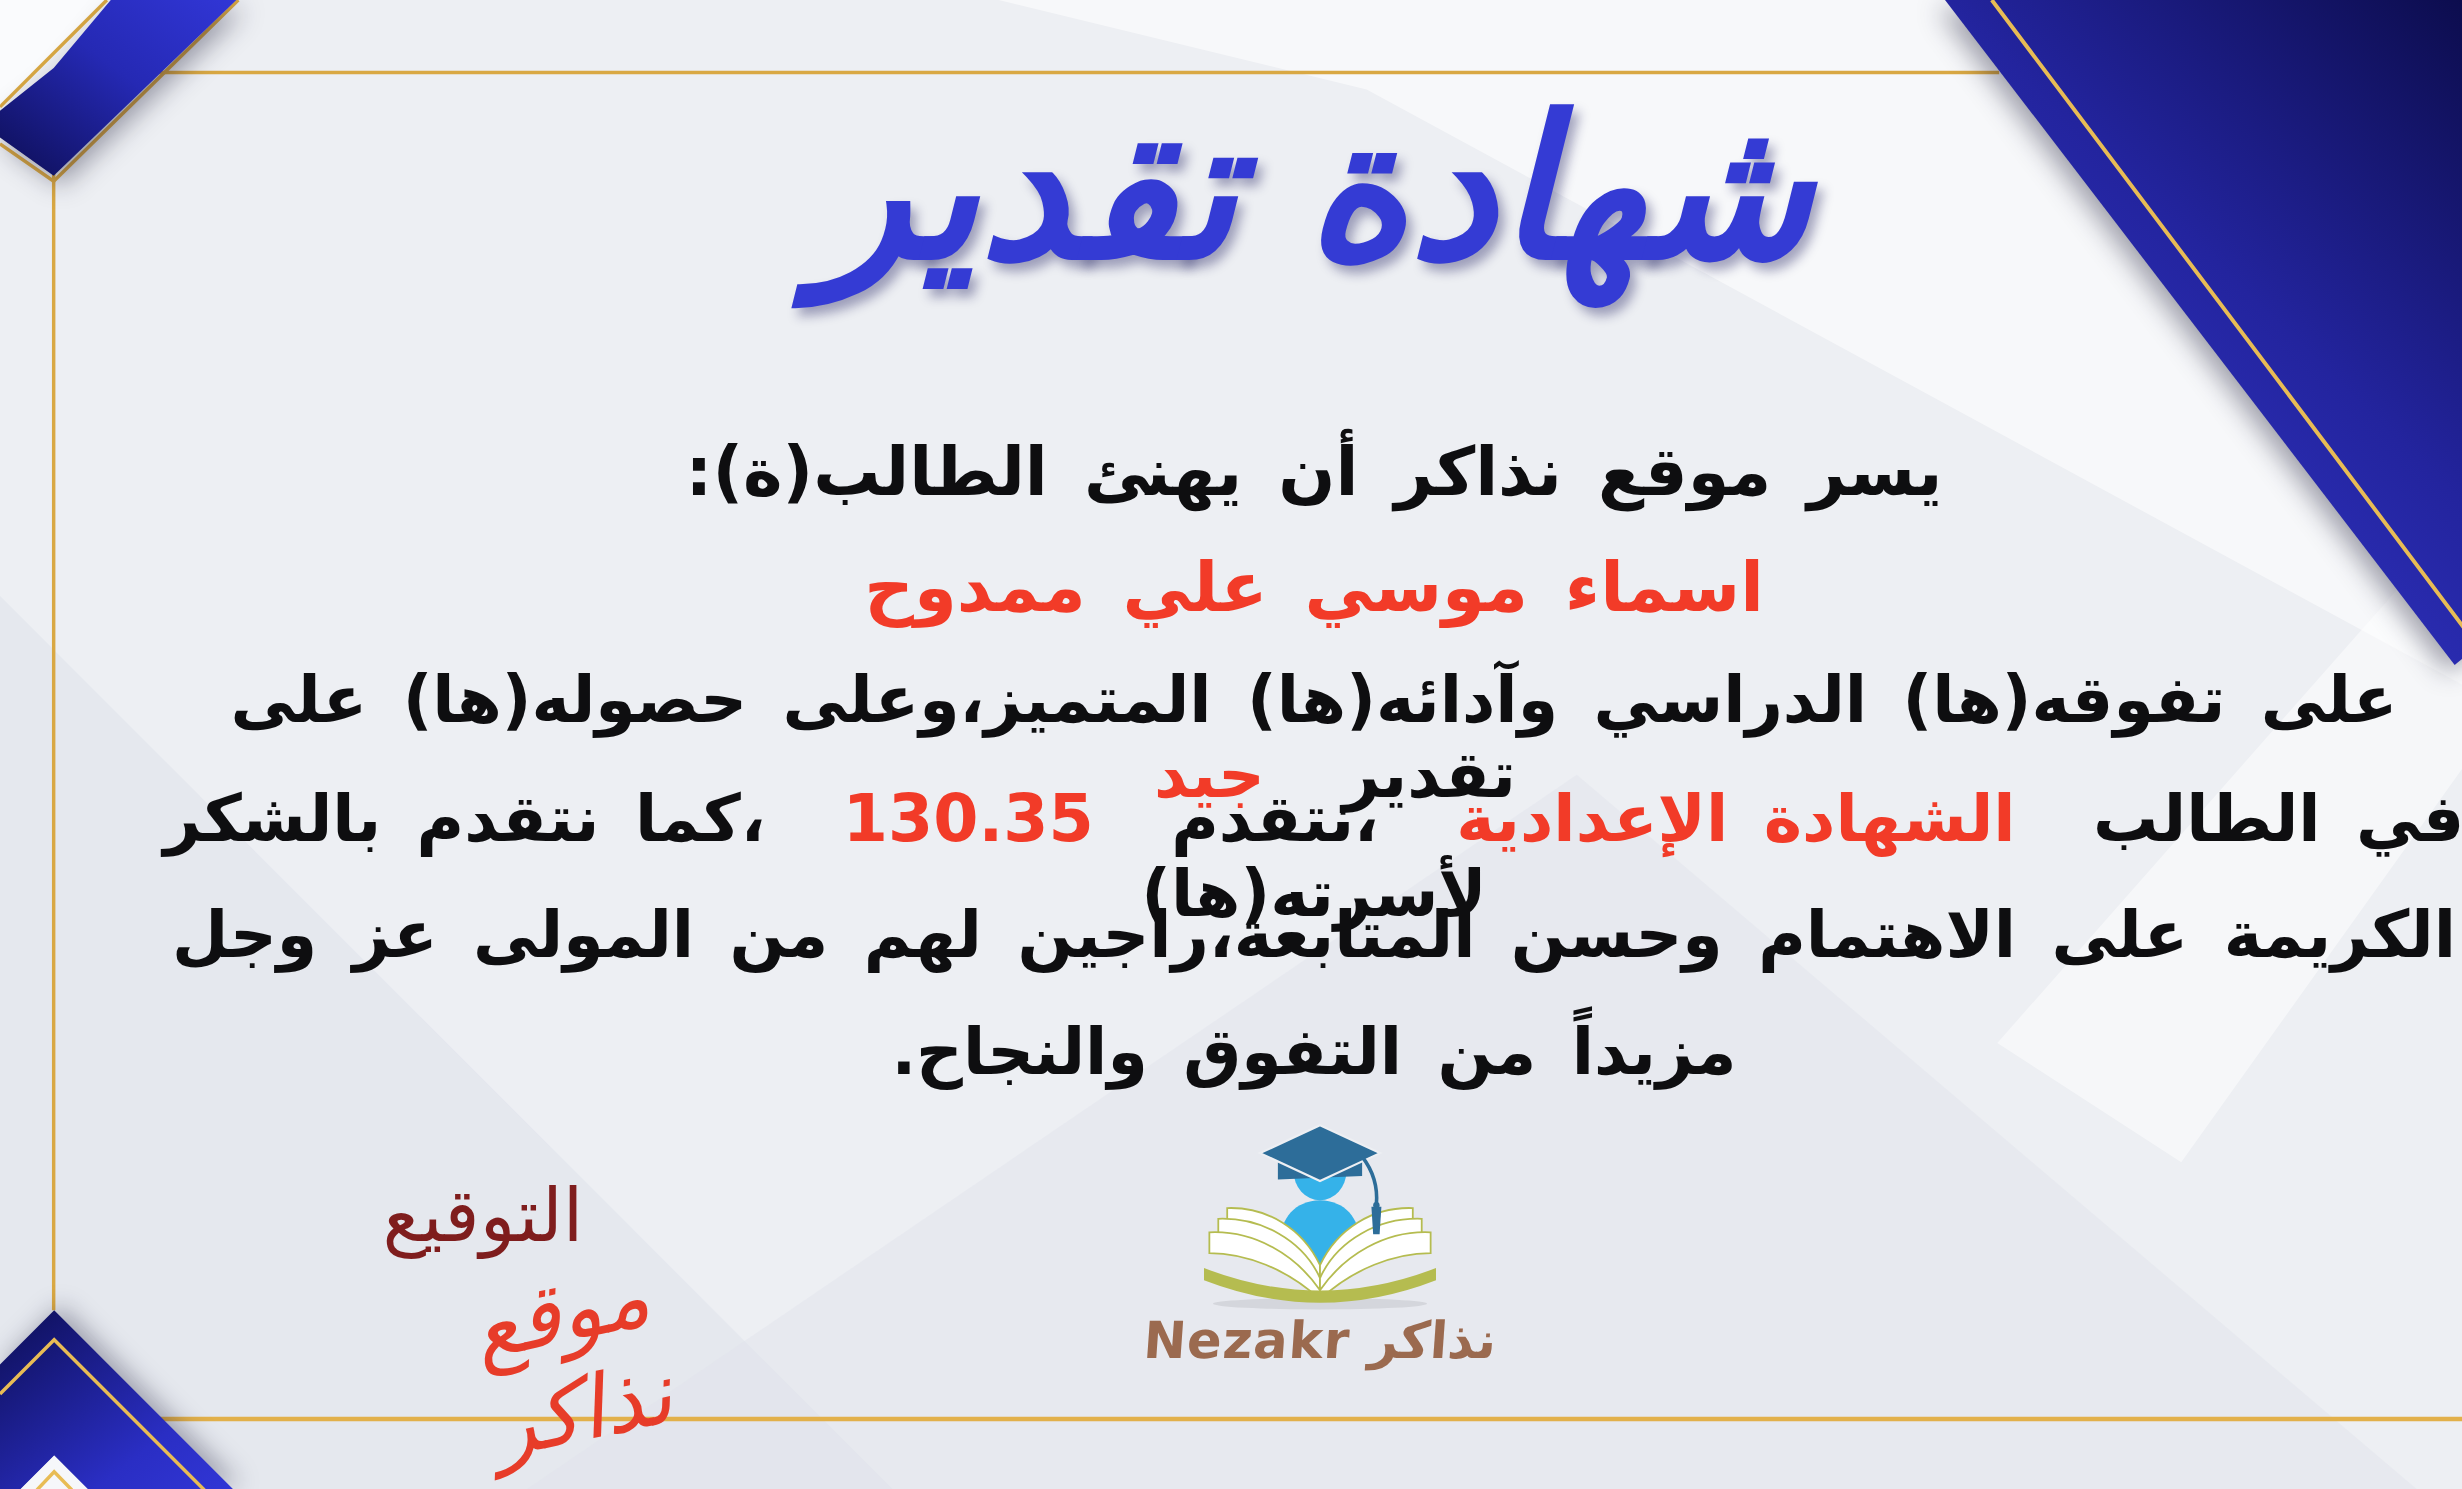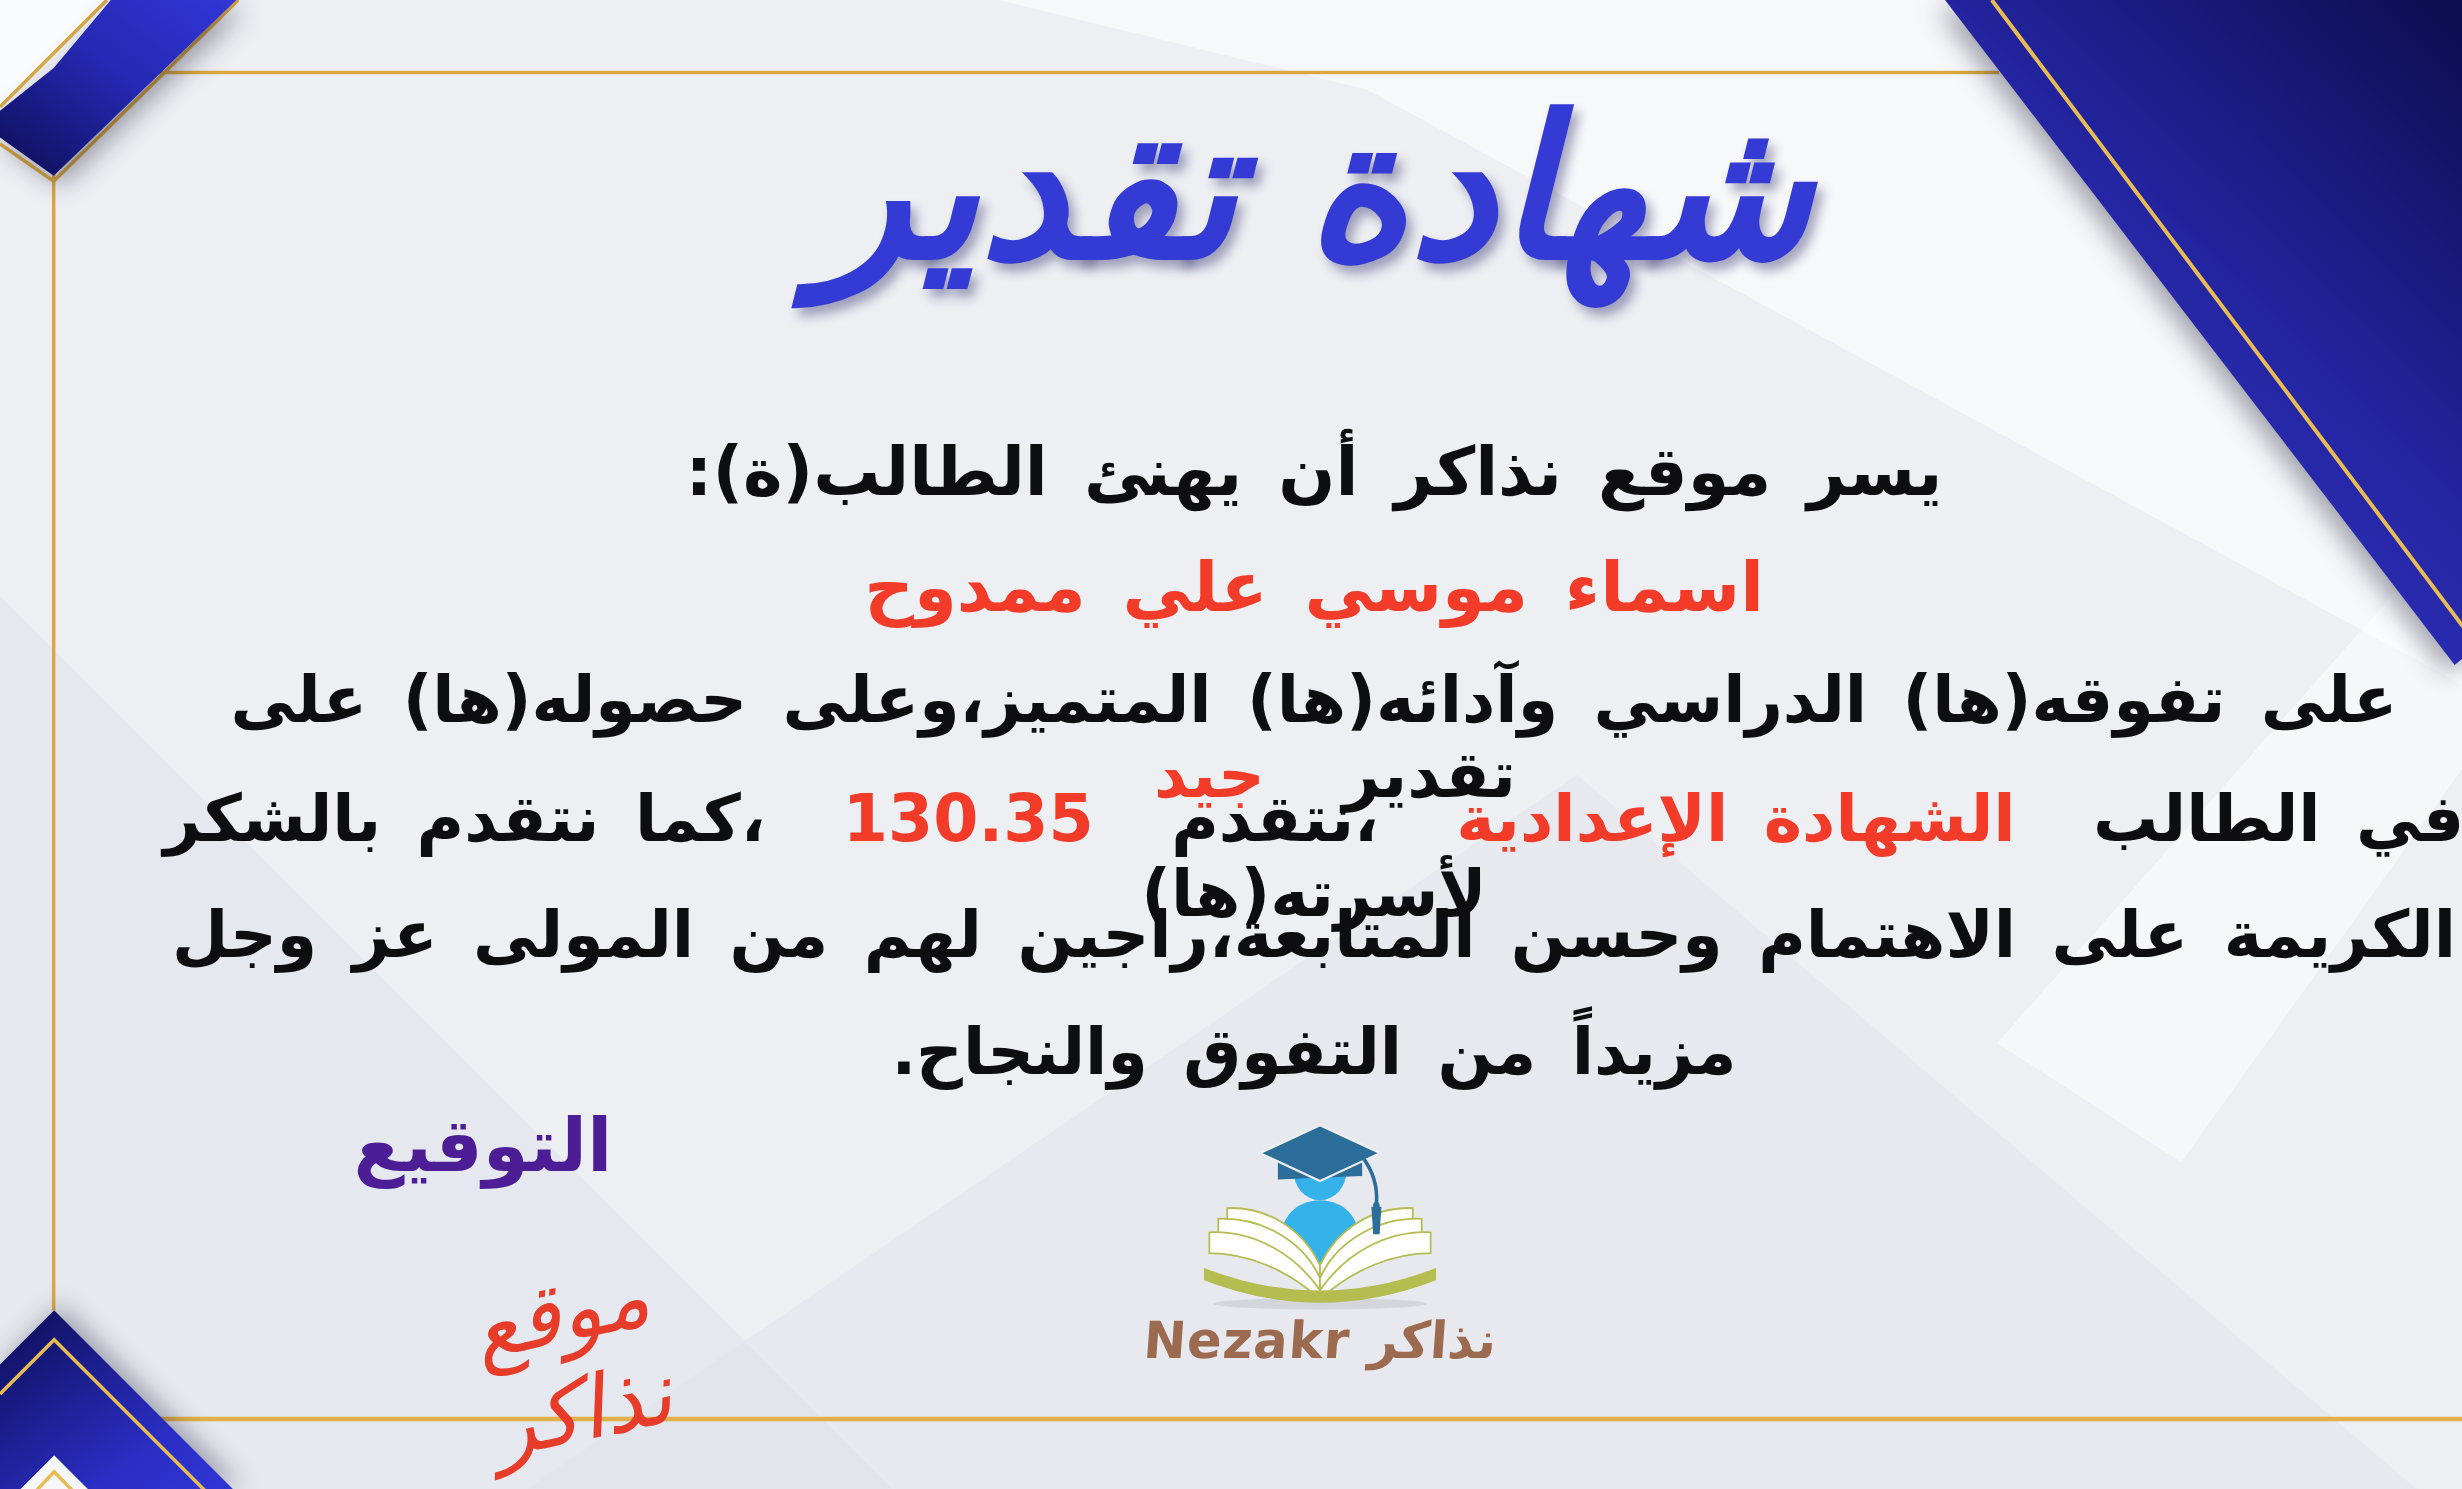--- a/index.html
+++ b/index.html
@@ -33,22 +33,22 @@
   .l-intro {top:433px;  font-size:67px;}
   .l-name  {top:547px; font-size:69px;color:#f23b28;}
   .l-ach   {top:662px; font-size:65px;}
   .l-res   {top:781px; font-size:65px;}
   .l-fam   {top:897px; font-size:65px;}
   .l-more  {top:1014px; font-size:65px;}
   .red{color:#f23b28;}
   .blank{margin:0 42px;}
 
   .sig-label{
-    position:absolute;left:345px;top:1102px;width:276px;
-    font-size:74px;font-weight:bold;color:#4c1d95;text-align:center;direction:rtl;
+    position:absolute;left:345px;top:1172px;width:276px;
+    font-size:74px;font-weight:normal;color:#7f1d1d;text-align:center;direction:rtl;
   }
   .sig-script{
     position:absolute;left:384px;top:1261px;width:374px;
     font-size:86px;font-style:italic;color:#e73c29;text-align:center;direction:rtl;
     transform:rotate(-12deg);transform-origin:center;
   }
 
   
   .logo{position:absolute;left:1128px;top:1111px;width:384px;text-align:center;}
   .logo svg{display:block;margin:0 auto;}

